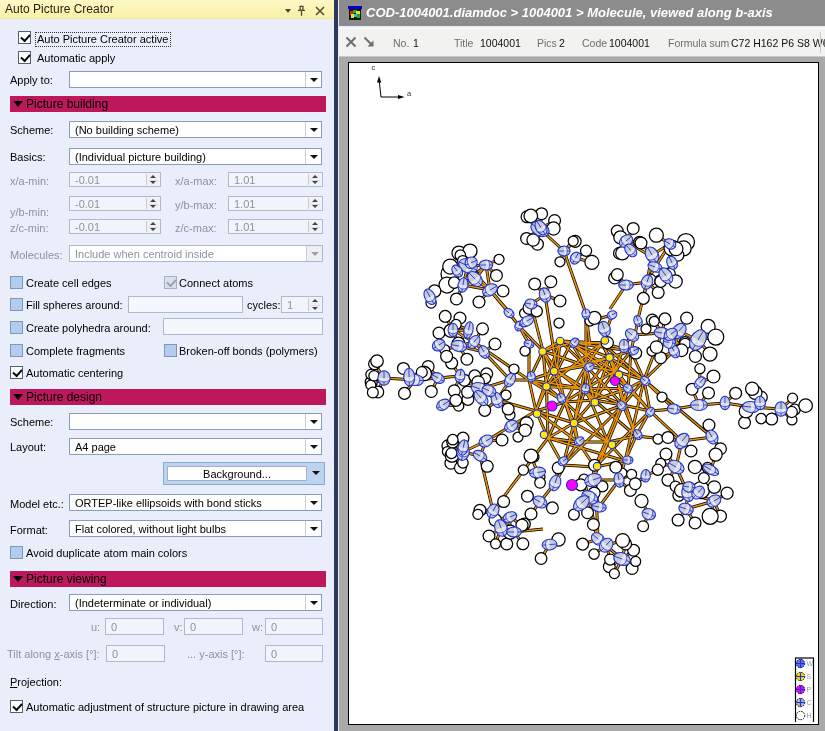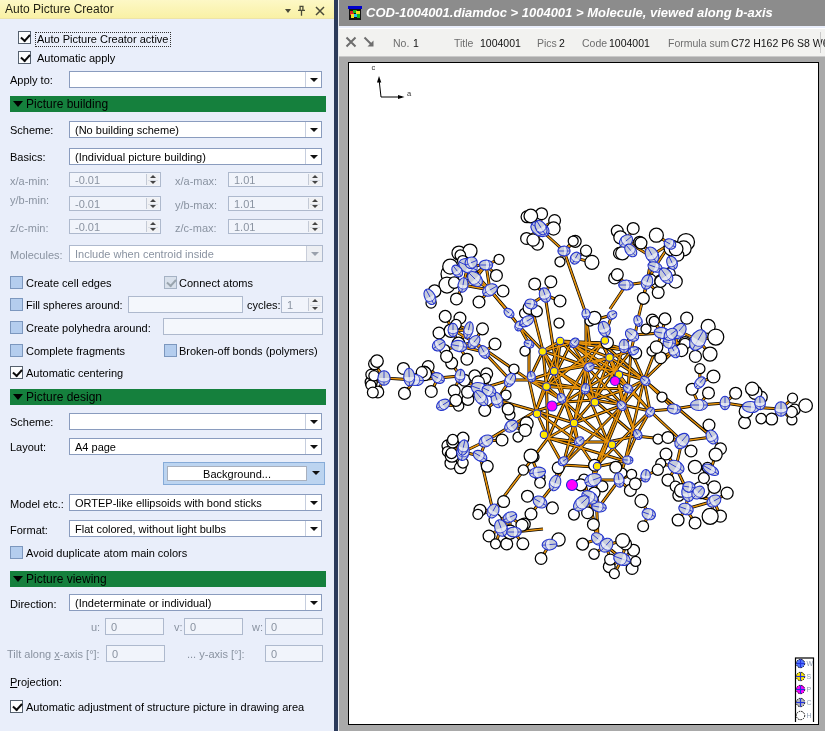--- a/index.html
+++ b/index.html
@@ -24,21 +24,21 @@
 .spin .u { position:absolute; left:3px; top:1px; width:0; height:0; border-left:3px solid transparent; border-right:3px solid transparent; border-bottom:3.5px solid #444; }
 .spin .d { position:absolute; left:3px; bottom:1px; width:0; height:0; border-left:3px solid transparent; border-right:3px solid transparent; border-top:3.5px solid #444; }
 .spin::after { content:""; position:absolute; left:1px; right:1px; top:50%; height:1px; background:#D8DCE4; }
 .cb { position:absolute; width:13px; height:13px; background:#B4CDEE; border:1px solid #7C97BE; }
 .cb.on { background:#FCFDFE; border:1px solid #55606E; }
 .cb.on::after { content:""; position:absolute; left:2px; top:2px; width:7px; height:4px;
   border-left:2px solid #0A0A0A; border-bottom:2px solid #0A0A0A; transform:rotate(-48deg); }
 .cb.dis { background:#D9E1EC; border:1px solid #A5B2C4; }
 .cb.dis::after { content:""; position:absolute; left:2px; top:2px; width:7px; height:4px;
   border-left:2px solid #9AA5AE; border-bottom:2px solid #9AA5AE; transform:rotate(-48deg); }
-.sect { position:absolute; left:10px; width:316px; height:16px; background:#15803d; }
+.sect { position:absolute; left:10px; width:316px; height:16px; background:#be185d; }
 .sect .tri { position:absolute; left:3px; top:5px; width:0; height:0; border-left:5px solid transparent; border-right:5px solid transparent; border-top:6px solid #000; }
 .sect .t { position:absolute; left:16px; top:1px; font-size:12px; color:#000; }
 
 
 #split { position:absolute; left:334px; top:0; width:4px; height:731px; background:#2B3A5A; }
 #split2 { position:absolute; left:338px; top:0; width:1px; height:731px; background:#E8EAEE; }
 
 
 #rtitle { position:absolute; left:339px; top:0; width:486px; height:26px; background:#8C8C8C; }
 #rtitle .t { position:absolute; left:27px; top:5px; font-size:13px; font-weight:bold; color:#fff; white-space:nowrap;font-style:italic; }
@@ -108,21 +108,21 @@
       </div>
     <span class="dlab" style="left:175px;top:175px;">x/a-max:</span>
     <div class="field" style="left:228px;top:172px;width:95px;">
         <span class="tx">1.01</span>
         <div class="spin">
           <div class="u"></div>
           <div class="d"></div>
         </div>
       </div>
 
-    <span class="dlab" style="left:10px;top:194px;">y/b-min:</span>
+    <span class="dlab" style="left:10px;top:206px;">y/b-min:</span>
     <div class="field" style="left:69px;top:196px;width:92px;">
         <span class="tx">-0.01</span>
         <div class="spin">
           <div class="u"></div>
           <div class="d"></div>
         </div>
       </div>
     <span class="dlab" style="left:175px;top:199px;">y/b-max:</span>
     <div class="field" style="left:228px;top:196px;width:95px;">
         <span class="tx">1.01</span>

